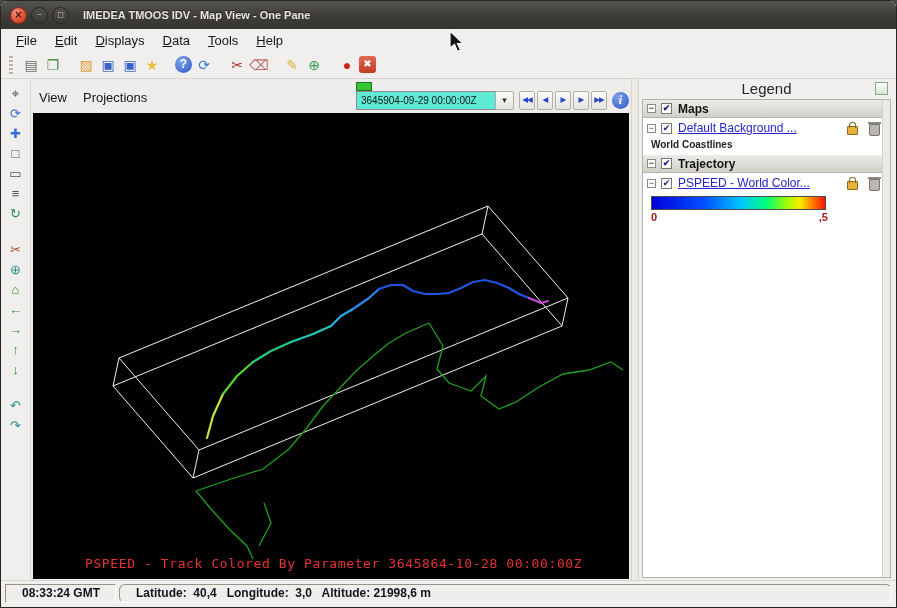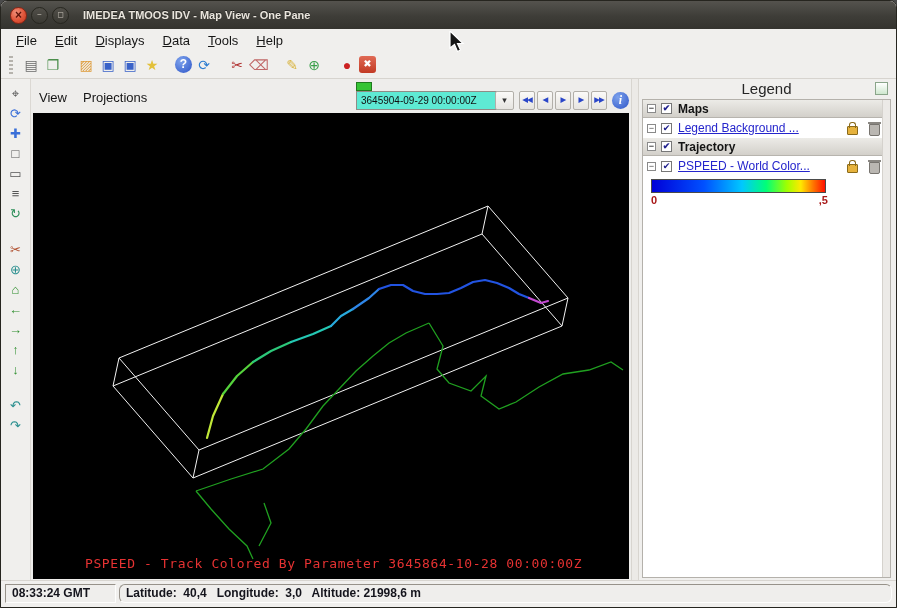--- a/index.html
+++ b/index.html
@@ -78,21 +78,21 @@
   .trash-icon{position:absolute;right:10px;top:6px;width:9px;height:10px;background:#bab7b2;border:1px solid #77746f;border-radius:0 0 2px 2px;}
   .trash-icon::before{content:"";position:absolute;top:-3px;left:-2px;right:-2px;height:2px;background:#8a8782;}
   .colorbar-wrap{padding:3px 0 0 8px;}
   .colorbar{width:175px;height:14px;border:1px solid #4a4a4a;box-sizing:border-box;}
   .colorbar-labels{width:177px;display:flex;justify-content:space-between;font-size:11px;font-weight:bold;
     color:var(--colorbar-label-red,#a81818);margin-top:1px;}
   
   .statusbar{position:absolute;left:0;right:0;bottom:0;height:26px;background:#f0efed;border-top:1px solid #d8d5d0;}
   .status-box{position:absolute;top:3px;height:19px;background:#efeeec;box-sizing:border-box;
     border:1px solid;border-color:#97928a #fdfdfc #fdfdfc #97928a;
-    font-size:12px;font-weight:bold;color:#14141c;line-height:17px;padding-left:6px;white-space:pre;}
+    font-size:12px;font-weight:bold;color:#14141c;line-height:17px;padding-left:16px;white-space:pre;}
   .sb-clock{left:4px;width:111px;}
   .sb-pos{left:118px;right:4px;border-radius:6px;}
   .cursor-overlay{position:absolute;left:448px;top:30px;width:18px;height:24px;pointer-events:none;}
 </style>
 </head>
 <body>
 
 <div class="window">
 
   <div class="titlebar">
@@ -206,24 +206,25 @@
     <span class="float-btn"></span>
     <div class="legend-content">
       <div class="lg-header">
         <span class="collapse-box">−</span>
         <span class="checkbox">✔</span>
         <span>Maps</span>
       </div>
       <div class="lg-row">
         <span class="collapse-box">−</span>
         <span class="checkbox">✔</span>
-        <span class="lg-link">Legend Background ...</span>
+        <span class="lg-link">Default Background ...</span>
         <span class="lock-icon"></span>
         <span class="trash-icon"></span>
       </div>
+      <div class="lg-sub">World Coastlines</div>
       <div class="lg-header">
         <span class="collapse-box">−</span>
         <span class="checkbox">✔</span>
         <span>Trajectory</span>
       </div>
       <div class="lg-row">
         <span class="collapse-box">−</span>
         <span class="checkbox">✔</span>
         <span class="lg-link">PSPEED - World Color...</span>
         <span class="lock-icon"></span>

